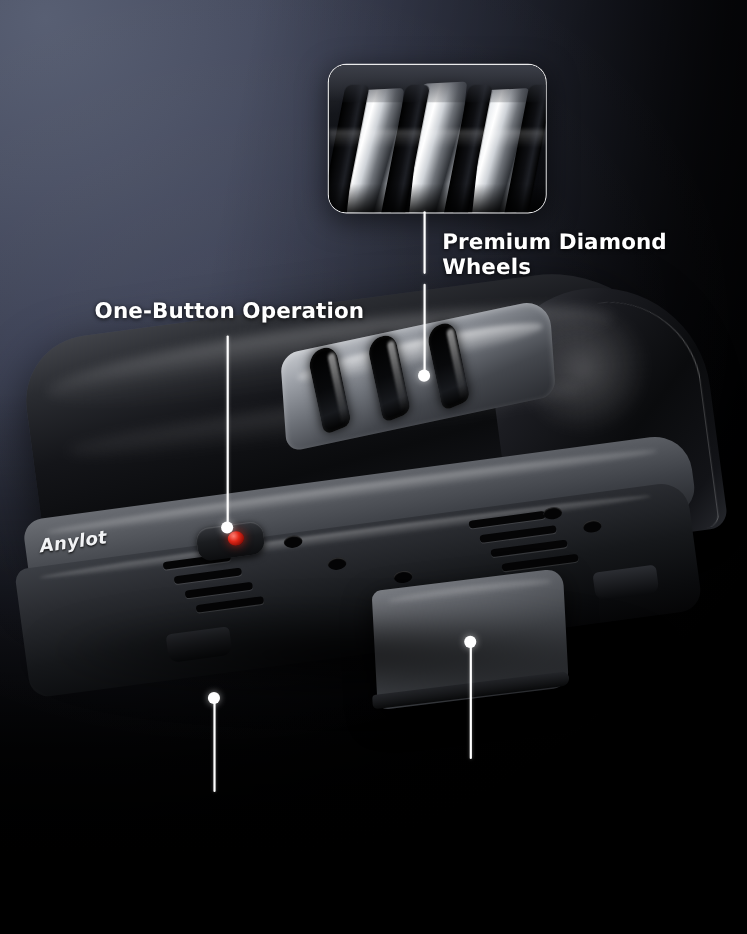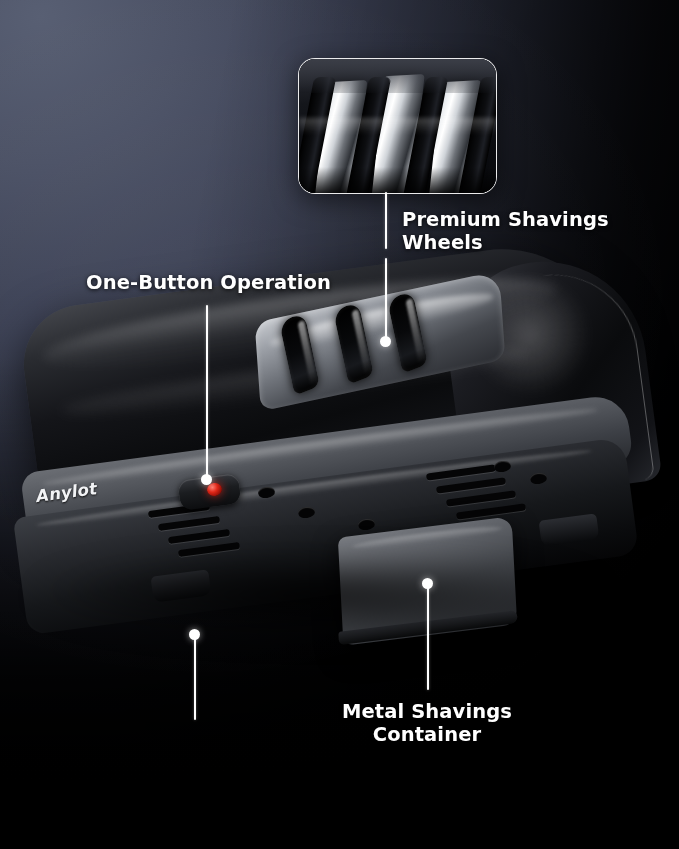--- a/index.html
+++ b/index.html
@@ -310,28 +310,26 @@
 
     <div class="drawer"></div>
     <div class="drawer-hl"></div>
     <div class="drawer-lip"></div>
     <div class="body-shadow"></div>
   </div>
 
   <div class="cl-line" style="left:385px;top:192px;height:57px;"></div>
   <div class="cl-line" style="left:385px;top:258px;height:82px;"></div>
   <div class="cl-dot" style="left:380px;top:336px;"></div>
-  <div class="cl-text t-wheels">Premium Shavings
+  <div class="cl-text t-wheels">Premium Diamond
 Wheels</div>
 
   <div class="cl-line" style="left:206px;top:305px;height:175px;"></div>
   <div class="cl-dot" style="left:201px;top:474px;"></div>
   <div class="cl-text t-button">One-Button Operation</div>
 
   <div class="cl-dot" style="left:189px;top:629px;"></div>
   <div class="cl-line" style="left:194px;top:638px;height:82px;"></div>
 
   <div class="cl-dot" style="left:422px;top:578px;"></div>
   <div class="cl-line" style="left:427px;top:587px;height:103px;"></div>
-  <div class="cl-text t-shav">Metal Shavings
-Container</div>
 
 </div>
 
 </body></html>

